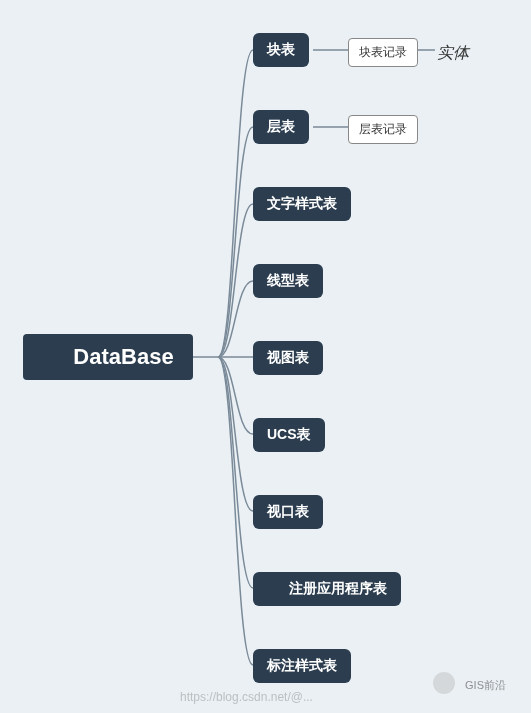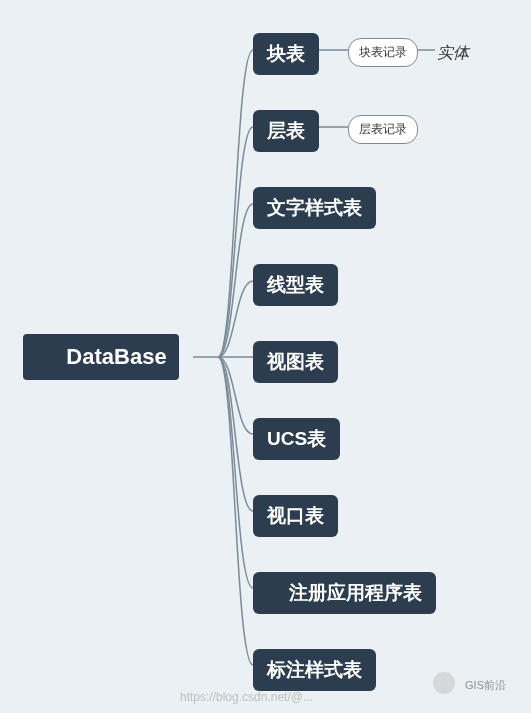--- a/index.html
+++ b/index.html
@@ -13,21 +13,21 @@
   }
   .canvas {
     position: relative;
     width: 100%;
     height: 100%;
   }
   .root-box {
     position: absolute;
     left: 23px;
     top: 334px;
-    width: 156px;
+    width: 170px;
     height: 46px;
     background: #2b3d4f;
     color: #fff;
     font-size: 22px;
     font-weight: bold;
     display: flex;
     align-items: center;
     justify-content: center;
     border-radius: 4px;
     padding-left: 31px;
@@ -36,34 +36,34 @@
     position: absolute;
     left: 80px;
     top: 282px;
     width: 58px;
     height: 48px;
   }
   .child-box {
     position: absolute;
     background: #2b3d4f;
     color: #fff;
-    font-size: 19px;
+    font-size: 14px;
     font-weight: bold;
     padding: 8px 14px;
     border-radius: 6px;
     white-space: nowrap;
   }
   .leaf-box {
     position: absolute;
     background: #fff;
     color: #333;
     font-size: 12px;
     padding: 5px 10px;
     border: 1px solid #888;
-    border-radius: 13px;
+    border-radius: 4px;
     white-space: nowrap;
   }
   .leaf-text {
     position: absolute;
     color: #333;
     font-size: 16px;
     white-space: nowrap;
     font-style: italic;
   }
   svg.connectors {

